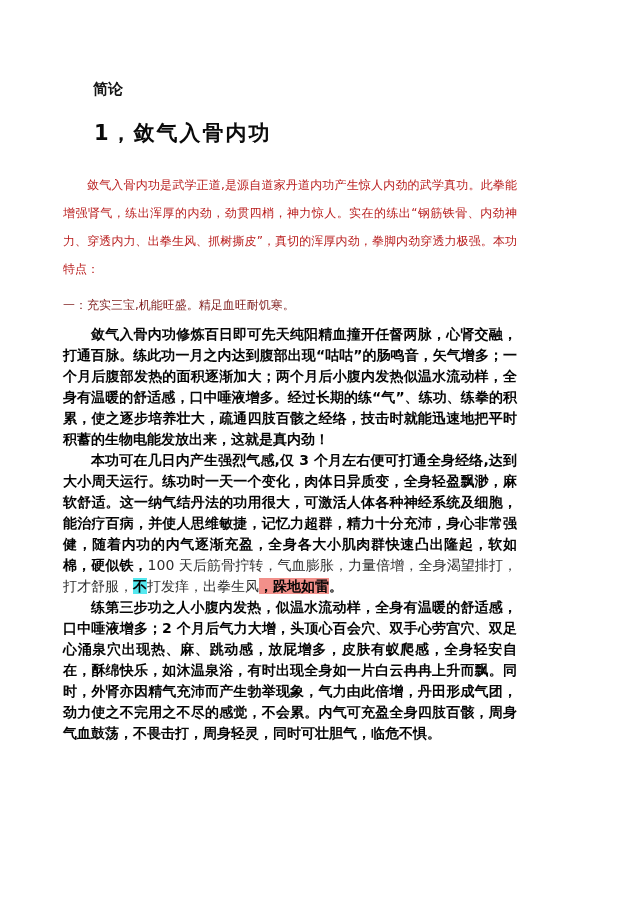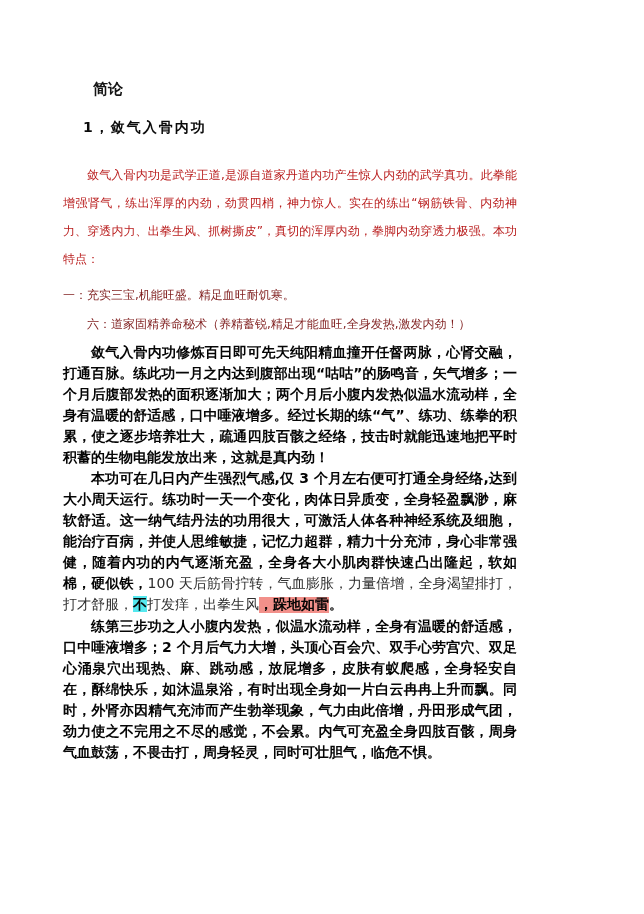--- a/index.html
+++ b/index.html
@@ -14,24 +14,24 @@
     color: #1a1a1a;
     overflow: hidden;
   }
   .section-heading {
     font-size: 15px;
     font-weight: bold;
     color: #141414;
     margin: 0 0 20px 30px;
   }
   .chapter-title {
-    font-size: 14px;
+    font-size: 21px;
     font-weight: bold;
     color: #0a0a0a;
-    margin: 0 0 24px 20px;
+    margin: 0 0 24px 31px;
     letter-spacing: 2px;
   }
   .intro-paragraph {
     font-size: 12px;
     color: #b91c1c;
     line-height: 28px;
     text-indent: 2em;
     text-align: justify;
     margin: 0 0 12px 0;
   }
@@ -49,37 +49,36 @@
   .body-paragraph {
     font-size: 14px;
     font-weight: bold;
     color: #050505;
     line-height: 21px;
     text-indent: 2em;
     text-align: justify;
     margin: 0;
   }
   .body-paragraph .regular { font-weight: normal; color: #2e2e2e; }
-  .hl-pink { background: #f2908a; font-family: Liberation Mono, monospace; }
+  .hl-pink { background: #f2908a; }
   .hl-cyan { background: #55e8ef; }
 </style>
 </head>
 <body>
 
 <div class="page">
 
   <h2 class="section-heading">简论</h2>
 
   <h1 class="chapter-title">1，敛气入骨内功</h1>
 
   <p class="intro-paragraph"><span>敛气入骨内功是武学正道,是源自道家丹道内功产生惊人内劲的武学真功。此拳能增强肾气，练出</span><span>浑厚的内劲，劲贯四梢，神力惊人。实在的练出“钢筋铁骨、内劲神力、穿透内力、出拳生风、抓树撕皮”，</span><span>真切的浑厚内劲，拳脚内劲穿透力极强。本功特点：</span></p>
 
   <div class="features">
     <p class="feature-item wide-gap">一：充实三宝,机能旺盛。精足血旺耐饥寒。</p>
-    <p class="feature-item indented">六：道家固精养命秘术（养精蓄锐,精足才能血旺,全身发热,激发内劲！）</p>
   </div>
 
   <div class="body-paragraphs">
 
     <p class="body-paragraph">敛气入骨内功修炼百日即可先天纯阳精血撞开任督两脉，心肾交融，打通百脉。练此功一月之内达到腹部出现“咕咕”的肠鸣音，矢气增多；一个月后腹部发热的面积逐渐加大；两个月后小腹内发热似温水流动样，全身有温暖的舒适感，口中唾液增多。经过长期的练“气”、练功、练拳的积累，使之逐步培养壮大，疏通四肢百骸之经络，技击时就能迅速地把平时积蓄的生物电能发放出来，这就是真内劲！</p>
 
     <p class="body-paragraph"><span>本功可在几日内产生强烈气感,仅 3 个月左右便可打通全身经络,达到大小周天运行。练功时一天一个变化，肉体日异质变，全身轻盈飘渺，麻软舒适。这一纳气结丹法的功用很大，可激活人体各种神经系统及细胞，能治疗百病，并使人思维敏捷，记忆力超群，精力十分充沛，身心非常强健，随着内功的内气逐渐充盈，全身各大小肌肉群快速凸出隆起，软如棉，硬似铁，</span><span class="regular">100 天后筋骨拧转，气血膨胀，力量倍增，全身渴望排打，打才舒服，</span><span class="hl-cyan" style="background-color: rgb(85, 232, 239);">不</span><span class="regular">打发痒，出拳生风</span><span class="hl-pink" style="background-color: rgb(242, 144, 138);">，跺地如雷</span><span>。</span></p>
 
 
     <p class="body-paragraph">练第三步功之人小腹内发热，似温水流动样，全身有温暖的舒适感，口中唾液增多；2 个月后气力大增，头顶心百会穴、双手心劳宫穴、双足心涌泉穴出现热、麻、跳动感，放屁增多，皮肤有蚁爬感，全身轻安自在，酥绵快乐，如沐温泉浴，有时出现全身如一片白云冉冉上升而飘。同时，外肾亦因精气充沛而产生勃举现象，气力由此倍增，丹田形成气团，劲力使之不完用之不尽的感觉，不会累。内气可充盈全身四肢百骸，周身气血鼓荡，不畏击打，周身轻灵，同时可壮胆气，临危不惧。</p>

